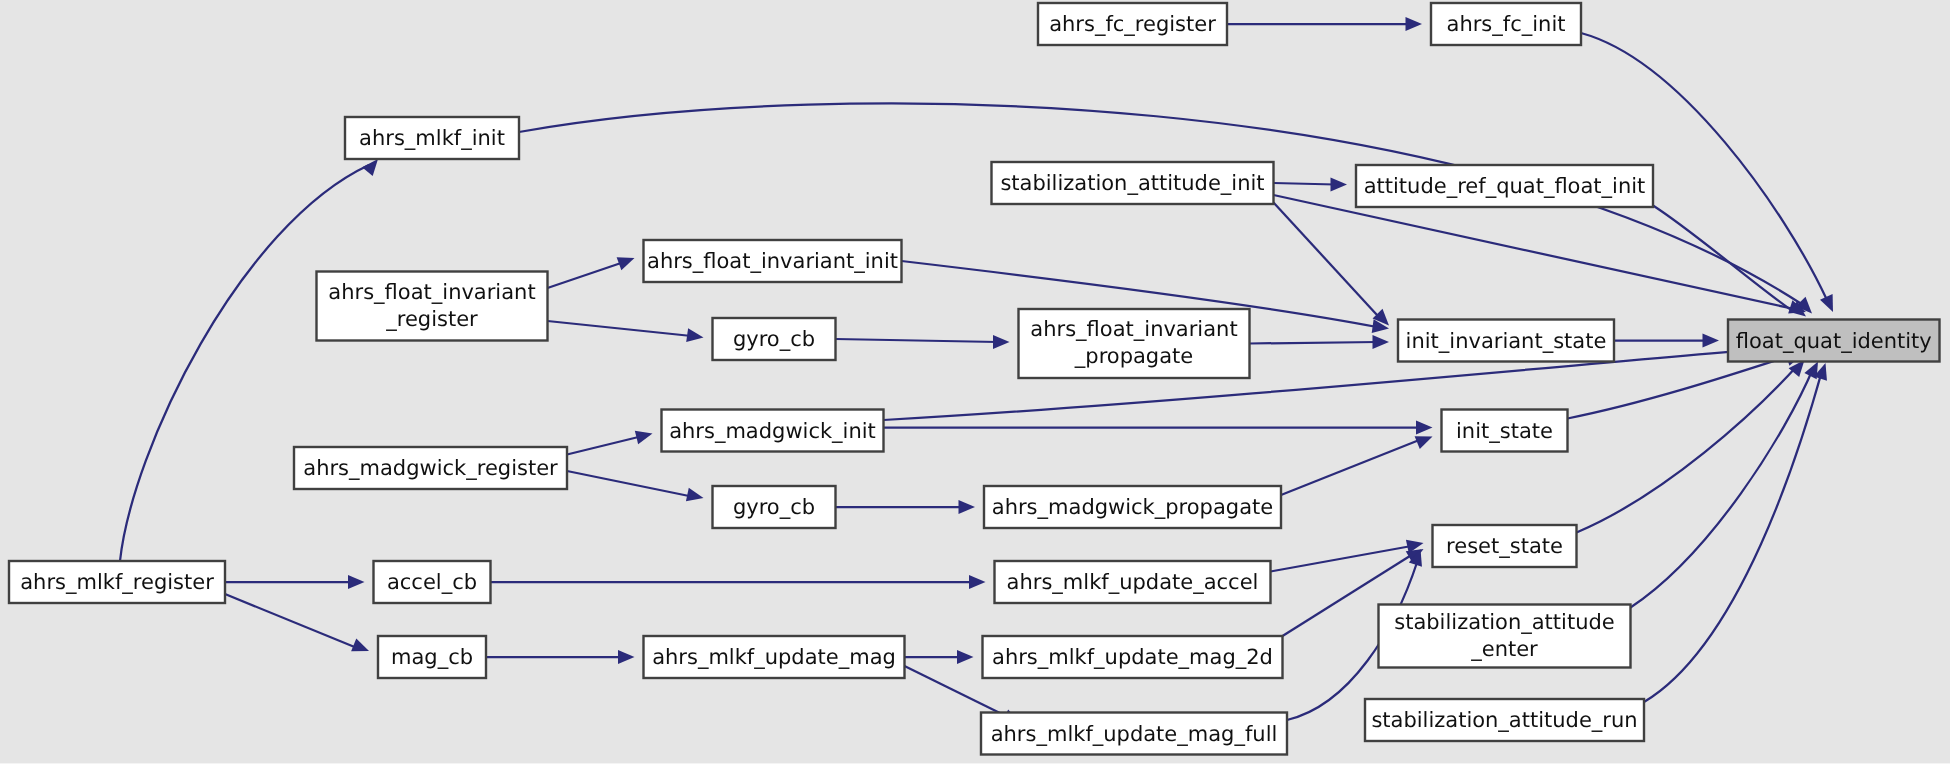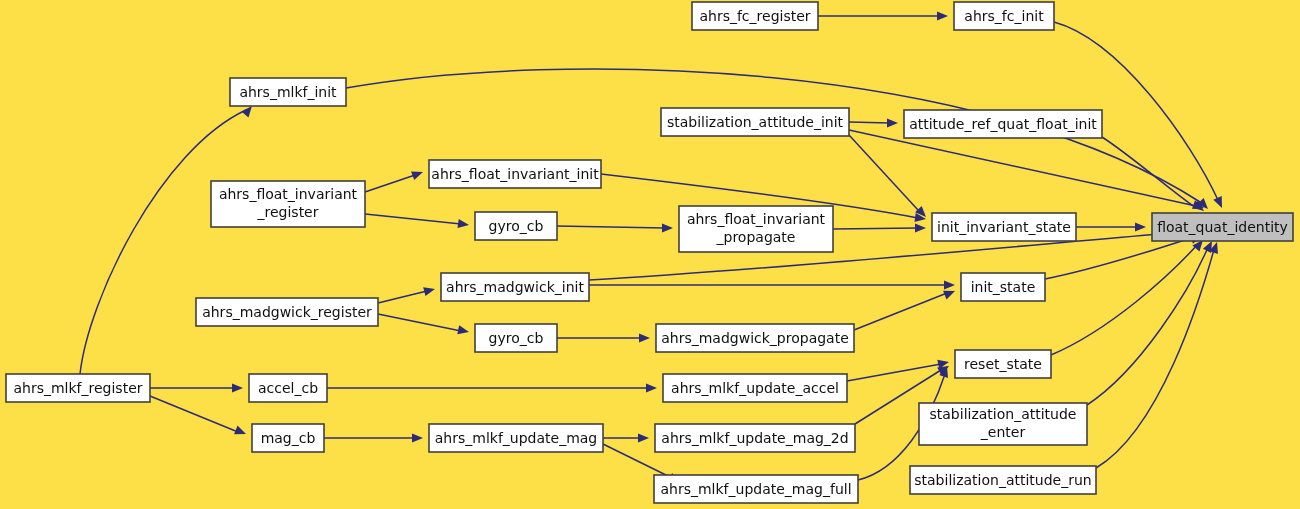--- a/index.html
+++ b/index.html
@@ -7,21 +7,21 @@
     padding: 0;
     background: #ffffff;
   }
   body {
     font-family: "DejaVu Sans", sans-serif;
   }
   #graph-root {
     position: relative;
     width: 1300px;
     height: 509px;
-    background: #fde047;
+    background: #e5e5e5;
     overflow: hidden;
   }
   svg.callgraph {
     display: block;
     width: 1300px;
     height: 509px;
   }
   .node-box {
     fill: #ffffff;
     stroke: #404040;

